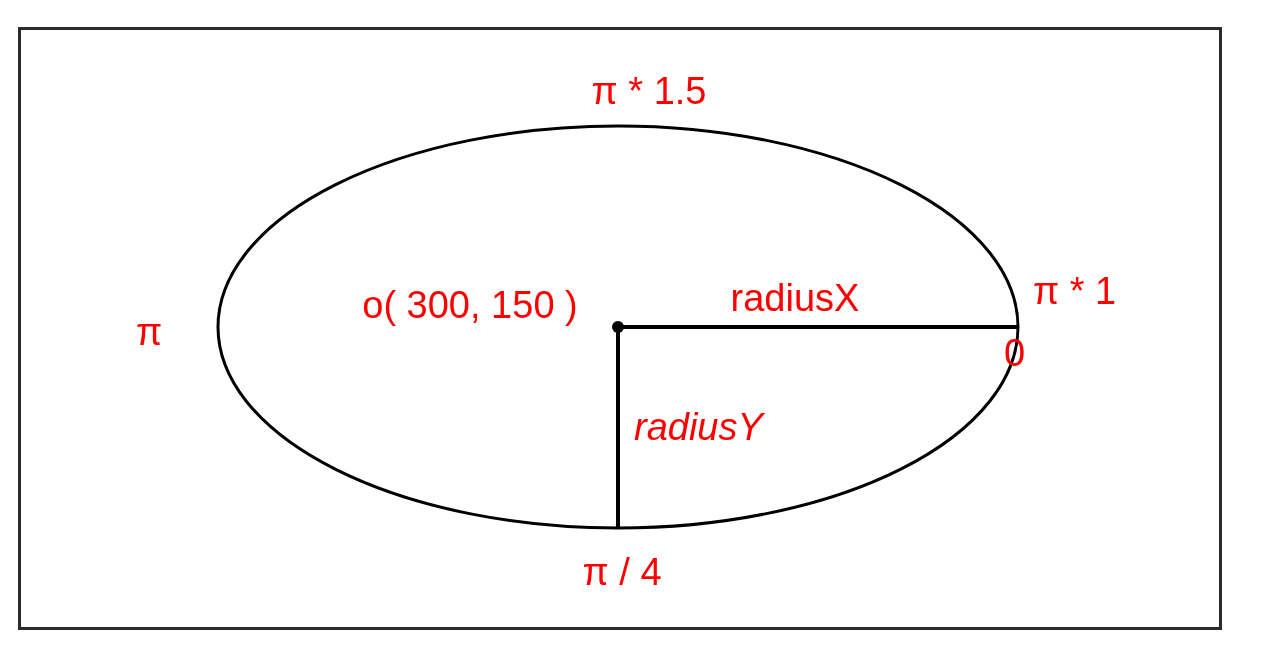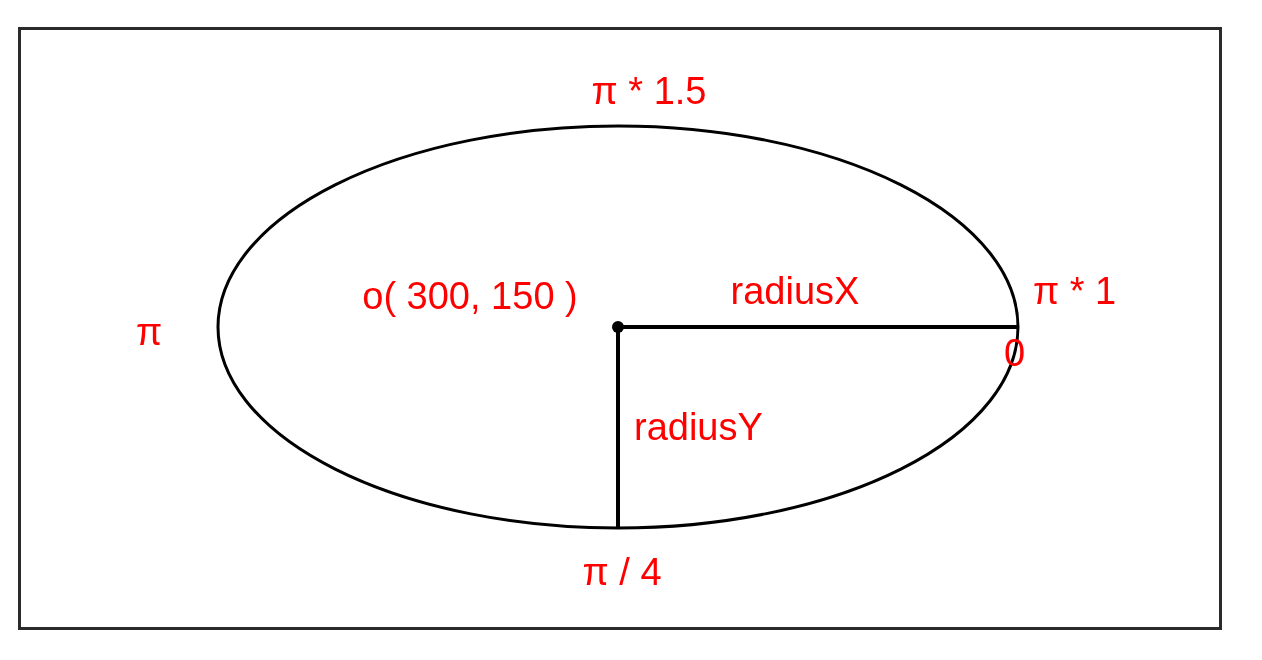--- a/index.html
+++ b/index.html
@@ -31,25 +31,25 @@
     color: #ff0000;
     font-family: "Liberation Sans", sans-serif;
     font-size: 38px;
     line-height: 1;
     white-space: pre;
     font-weight: 400;
     letter-spacing: 0px;
   }
   
   #label-top        { left: 617px; top: 72px;  transform: translateX(-50%); margin-left: 32px; }
-  #label-center     { left: 470px; top: 277px; transform: translateX(-50%); }
+  #label-center     { left: 470px; top: 286px; transform: translateX(-50%); }
   #label-radiusx    { left: 795px; top: 272px; transform: translateX(-50%); }
   #label-pi2        { left: 1033px; top: 272px; }
   #label-zero       { left: 1004px; top: 334px; }
-  #label-radiusy    { left: 634px; top: 408px; }
+  #label-radiusy    { left: 634px; top: 408px; font-style: italic; }
   #label-bottom     { left: 622px; top: 553px; transform: translateX(-50%); }
   #label-pi-left    { left: 136px; top: 313px; }
 </style>
 </head>
 <body>
 
 <div id="stage">
 
   <svg id="diagram-svg" viewBox="0 0 1262 660" xmlns="http://www.w3.org/2000/svg">
 
@@ -61,21 +61,21 @@
 
     <line id="line-radiusy" x1="618" y1="327" x2="618" y2="528" stroke="#000000" stroke-width="4" stroke-linecap="butt"></line>
 
     <circle id="center-dot" cx="618" cy="327" r="6" fill="#000000"></circle>
   </svg>
 
   <div class="label" id="label-top" style="color: rgb(255, 0, 0);">π * 1.5</div>
 
   <div class="label" id="label-center" style="color: rgb(255, 0, 0);">o( 300, 150 )</div>
 
-  <div class="label" id="label-radiusx" style="color: rgb(255, 0, 0);">radiusX</div>
+  <div class="label" id="label-radiusx" style="color: rgb(255, 0, 0); margin-top: 7px;">radiusX</div>
 
   <div class="label" id="label-pi2" style="color: rgb(255, 0, 0);">π * 1</div>
 
   <div class="label" id="label-zero" style="color: rgb(255, 0, 0);">0</div>
 
   <div class="label" id="label-radiusy" style="color: rgb(255, 0, 0);">radiusY</div>
 
   <div class="label" id="label-bottom" style="color: rgb(255, 0, 0);">π / 4</div>
 
   <div class="label" id="label-pi-left" style="color: rgb(255, 0, 0);">π</div>

